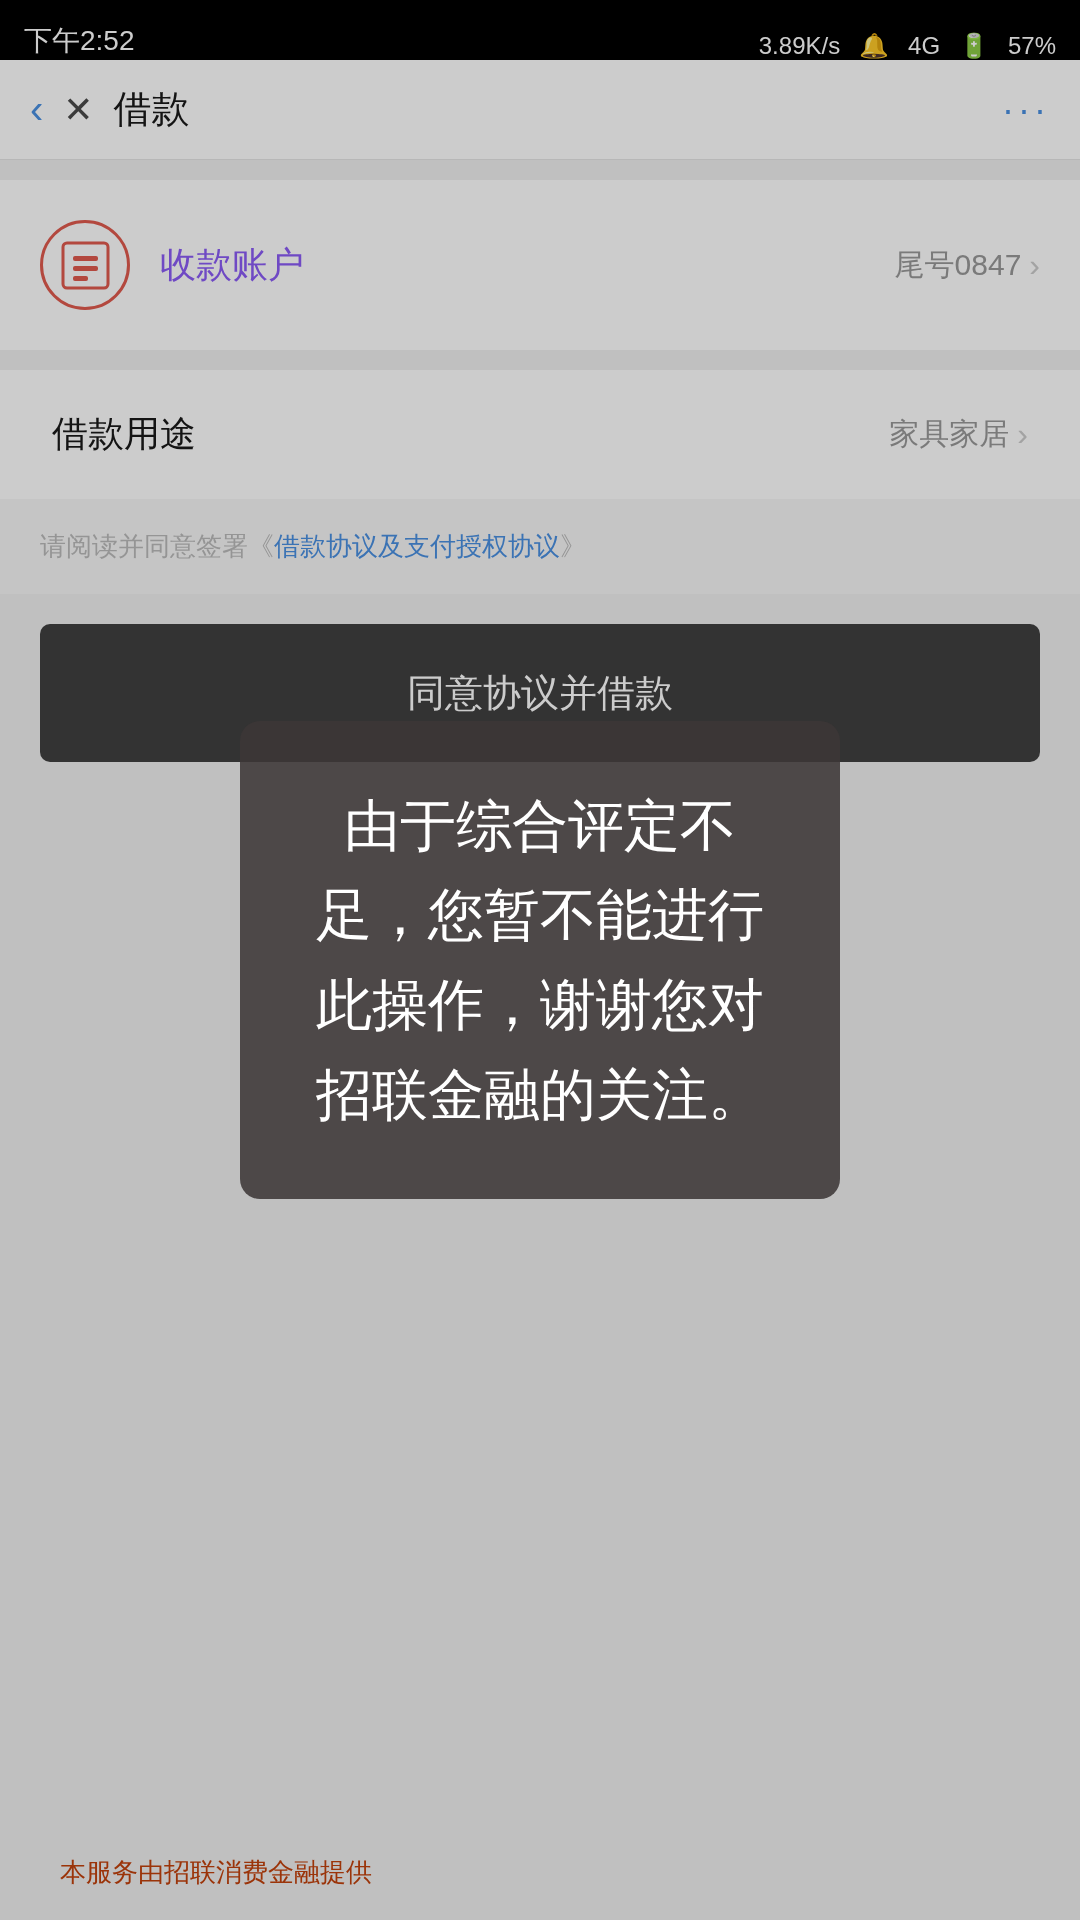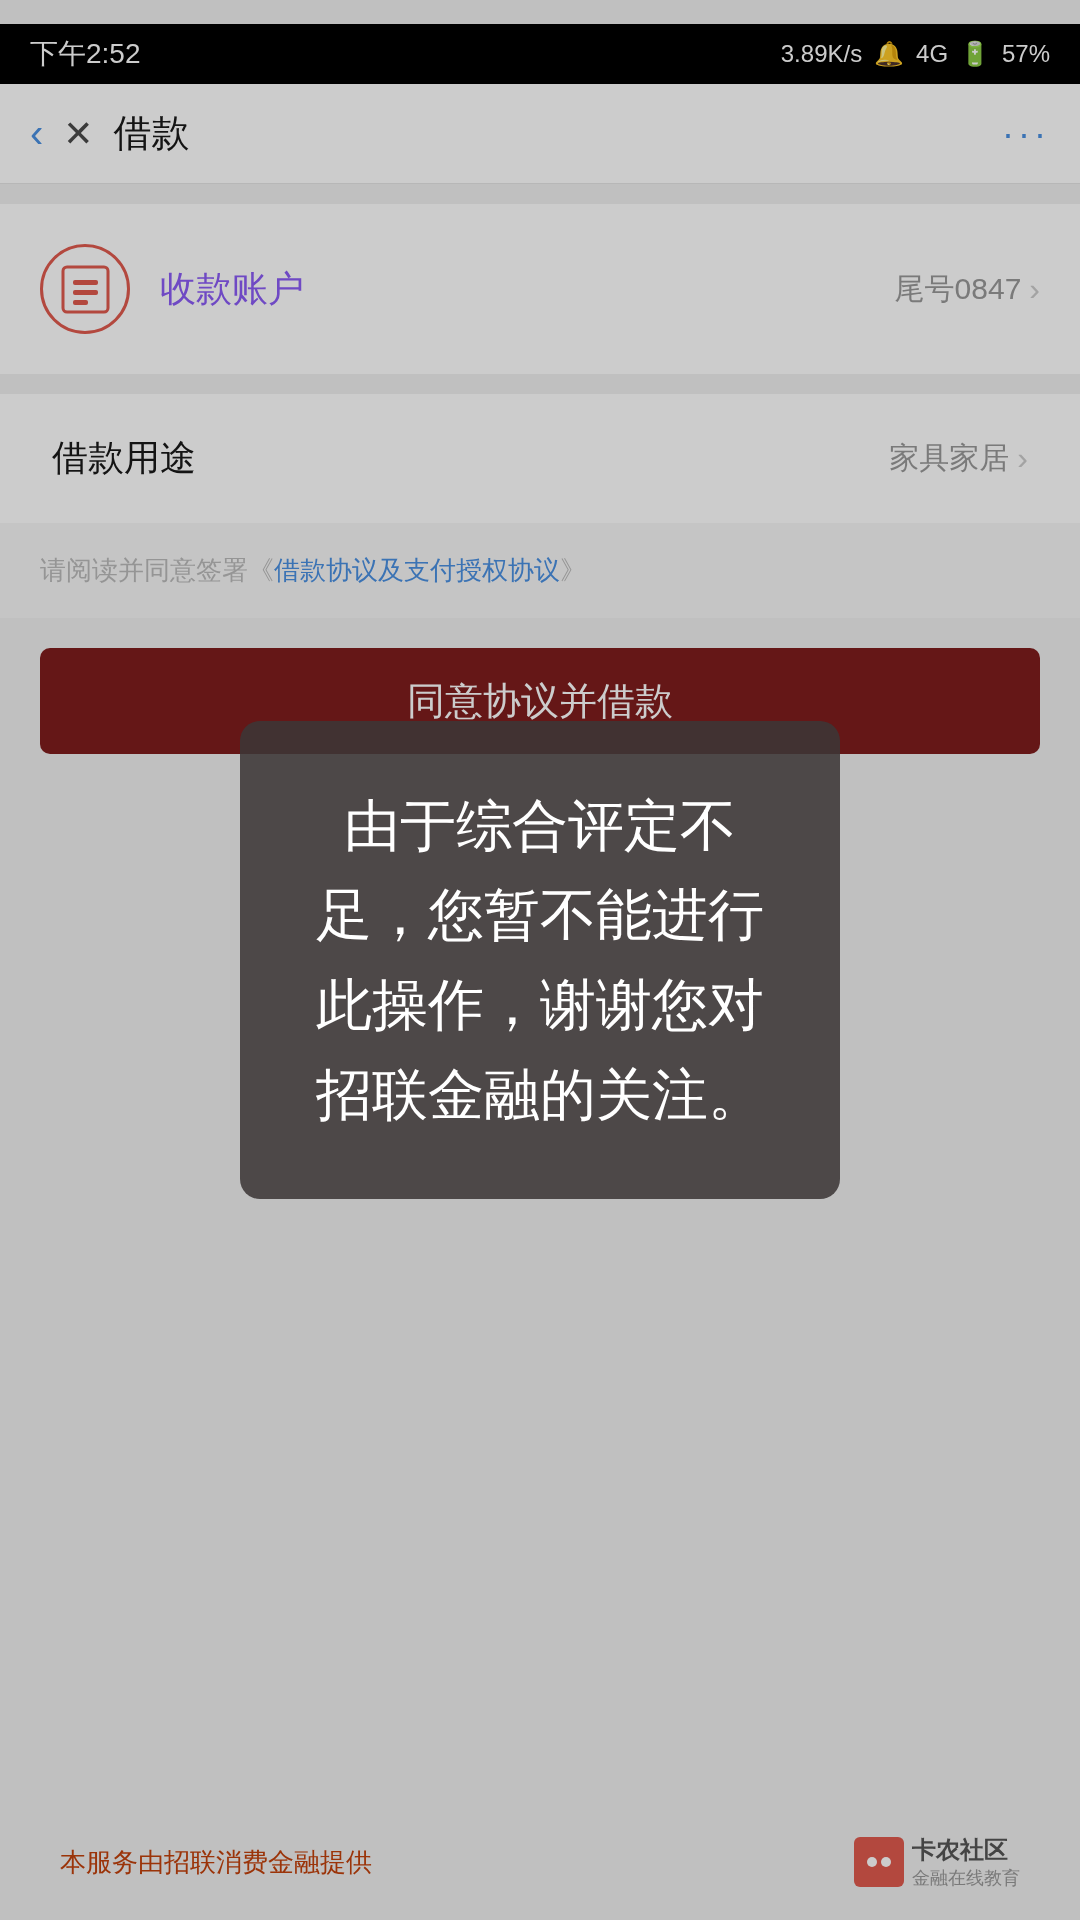--- a/index.html
+++ b/index.html
@@ -13,32 +13,31 @@
       position: relative;
       overflow: hidden;
     }
 
     
     .status-bar {
       width: 100%;
       height: 60px;
       background: #000;
       display: flex;
-      align-items: center;
+      align-items: flex-end;
       justify-content: space-between;
-      padding: 0 30px;
+      padding: 0 24px;
       color: #fff;
       font-size: 28px;
-      margin-top: 24px;
     }
     .status-left { font-weight: 500; }
     .status-right {
       display: flex;
       align-items: center;
-      gap: 12px;
+      gap: 19px;
       font-size: 24px;
     }
 
     
     .nav-bar {
       width: 100%;
       height: 100px;
       background: #fff;
       display: flex;
       align-items: center;
@@ -157,23 +156,23 @@
       font-size: 26px;
       color: #bbb;
     }
     .terms-link {
       color: #4a90e2;
     }
 
     
     .submit-btn {
       margin: 30px 40px;
-      background: #7f1d1d;
+      background: #404040;
       border-radius: 10px;
-      height: 106px;
+      height: 138px;
       display: flex;
       align-items: center;
       justify-content: center;
       color: #fff;
       font-size: 38px;
       font-weight: 500;
       cursor: pointer;
     }
 
     
@@ -290,31 +289,19 @@
 </div>
 
 <div class="terms-section">
   <span class="terms-text">请阅读并同意签署《</span><span class="terms-text terms-link">借款协议及支付授权协议</span><span class="terms-text">》</span>
 </div>
 
 <div class="submit-btn">同意协议并借款</div>
 
 <div class="footer">
   <span class="footer-text">本服务由招联消费金融提供</span>
-  <div class="footer-logo">
-    <div class="logo-icon">
-      <svg width="30" height="30" viewBox="0 0 30 30" fill="white">
-        <circle cx="8" cy="15" r="5" fill="white"></circle>
-        <circle cx="22" cy="15" r="5" fill="white"></circle>
-      </svg>
-    </div>
-    <div>
-      <div style="font-size:24px;color:#555;font-weight:600;">卡农社区</div>
-      <div style="font-size:18px;color:#999;">金融在线教育</div>
-    </div>
-  </div>
 </div>
 
 <div class="overlay">
   <div class="toast-dialog">
     <p class="toast-text">由于综合评定不足，您暂不能进行此操作，谢谢您对招联金融的关注。</p>
   </div>
 </div>
 
 </body></html>

